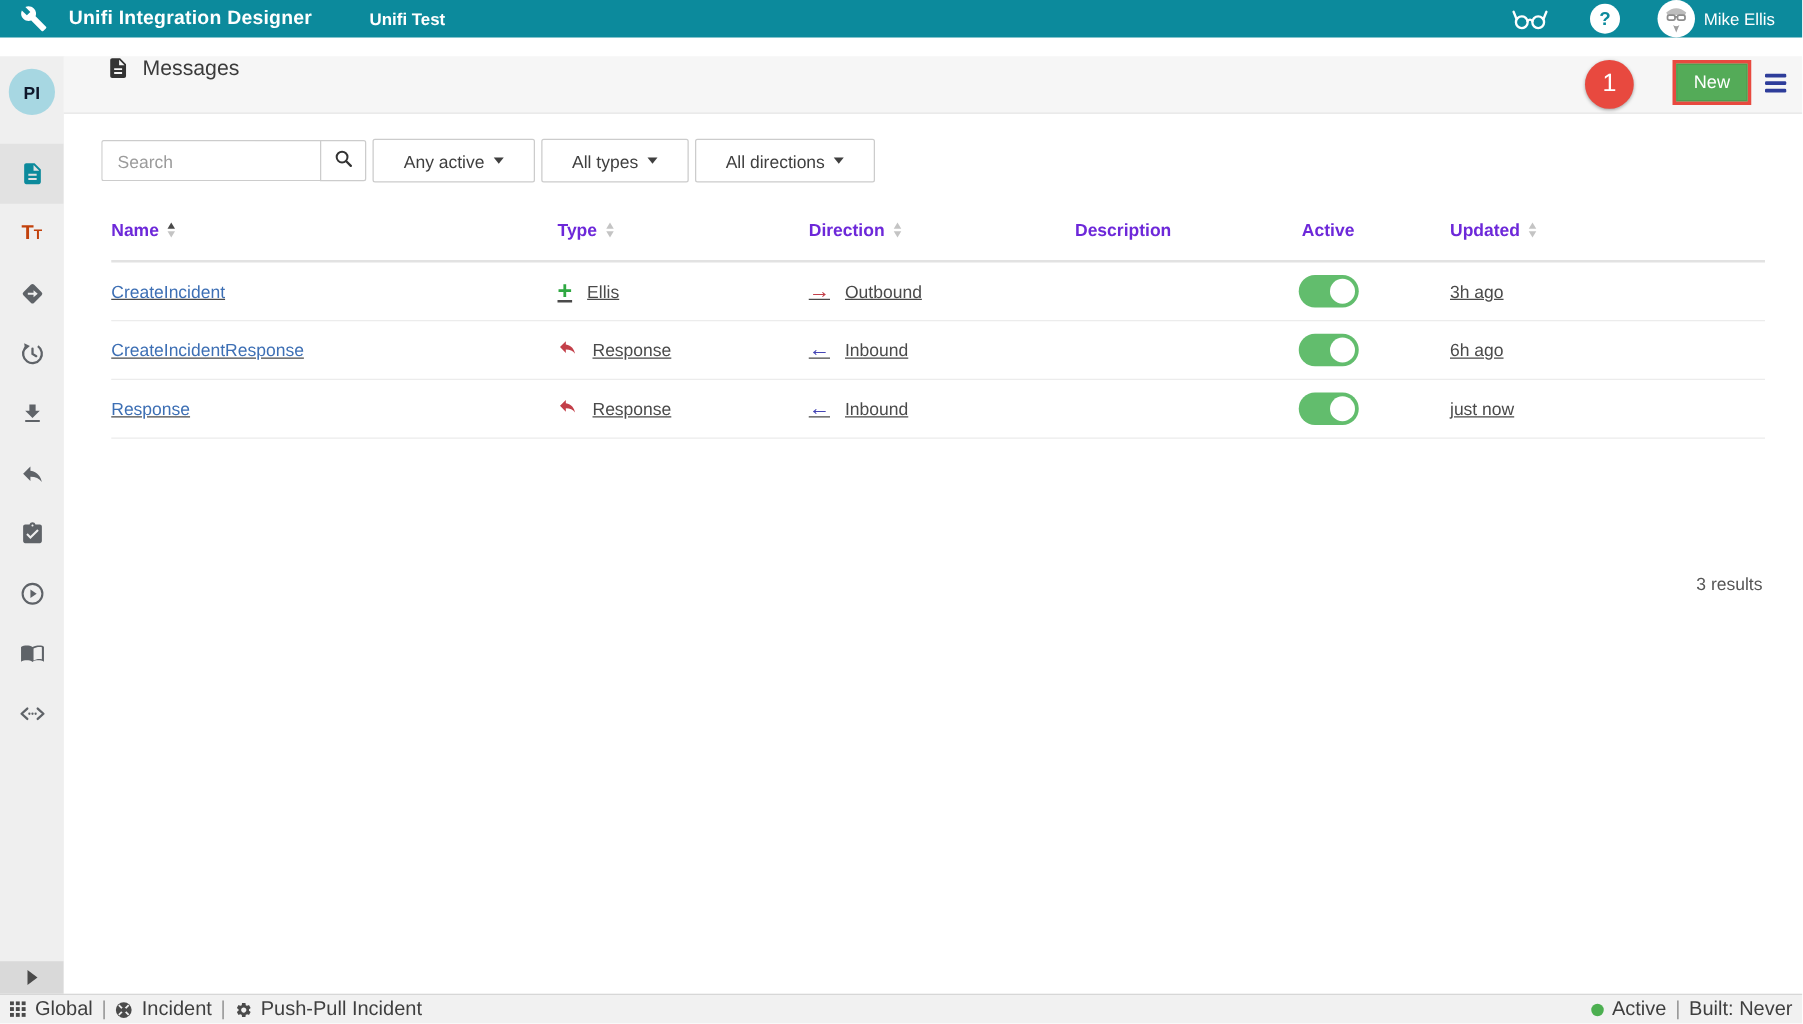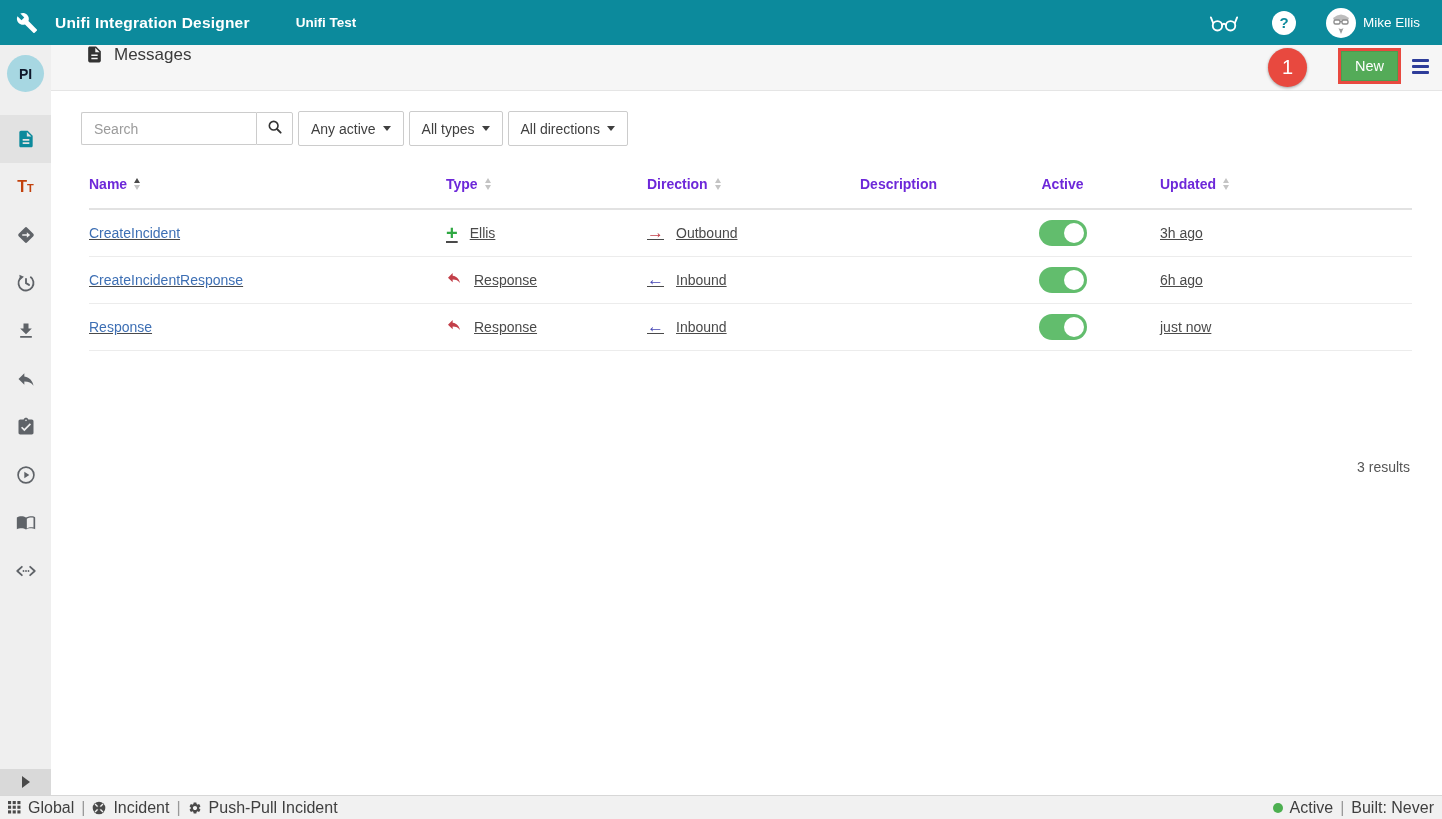--- a/index.html
+++ b/index.html
@@ -1,19 +1,19 @@
 <!DOCTYPE html>
 <html><head>
 <meta charset="utf-8">
 <style>
   html,body{margin:0;padding:0;background:#fff;}
   .app{position:relative;width:1442px;height:819px;font-family:"Liberation Sans",sans-serif;background:#fff;overflow:hidden;color:#3f3f3f;}
 
   
-  .topbar{position:absolute;top:0;left:0;right:0;height:45px;background:#0c8a9c;display:flex;align-items:center;color:#fff;}
+  .topbar{position:absolute;top:0;left:0;right:0;height:30px;background:#0c8a9c;display:flex;align-items:center;color:#fff;}
   .topbar .logo{margin:0 17px 0 16px;display:flex;align-items:center;}
   .topbar .app-title{font-size:15.5px;font-weight:bold;letter-spacing:.2px;}
   .topbar .app-sub{font-size:13.5px;font-weight:bold;margin-left:46px;}
   .topbar .spacer{flex:1;}
   .tb-icon{display:flex;align-items:center;justify-content:center;cursor:pointer;}
   .glasses{margin-right:33px;}
   .helpcircle{width:24px;height:24px;border-radius:50%;background:#fff;color:#0c8a9c;font-weight:bold;font-size:15px;display:flex;align-items:center;justify-content:center;margin-right:30px;}
   .avatar-user{width:30px;height:30px;border-radius:50%;background:#fff;margin-right:7px;overflow:hidden;display:flex;align-items:center;justify-content:center;}
   .user-name{font-size:13.5px;margin-right:22px;}
 
@@ -39,21 +39,21 @@
   .btn-new{display:block;background:#54ab58;color:#fff;border:1px solid #4c9e50;font-size:14.5px;padding:6px 13px;cursor:pointer;font-family:"Liberation Sans",sans-serif;}
   .hamburger{position:absolute;right:13px;top:14px;width:17px;cursor:pointer;}
   .hamburger div{height:3px;background:#2e3d9a;border-radius:1px;margin-bottom:3px;}
   .hamburger div:last-child{margin-bottom:0;}
 
   
   .filters{display:flex;align-items:center;padding:20px 0 0 30px;}
   .search-input{width:150px;height:31px;border:1px solid #ccc;border-right:none;border-radius:2px 0 0 2px;padding:0 12px;font-size:14px;color:#000000;outline:none;font-family:"Liberation Sans",sans-serif;}
   .search-input::placeholder{color:#9b9b9b;}
   .search-btn{width:37px;height:33px;border:1px solid #ccc;background:#fff;border-radius:0 2px 2px 0;display:flex;align-items:center;justify-content:center;cursor:pointer;}
-  .dropdown{height:33px;border:1px solid #ccc;background:#fff;border-radius:2px;margin-left:5px;padding:0 12px;font-size:14px;color:#3f3f3f;display:flex;align-items:center;gap:7px;cursor:pointer;font-family:"Liberation Sans",sans-serif;}
+  .dropdown{height:33px;border:1px solid #ccc;background:#fff;border-radius:2px;margin-left:5px;padding:0 24px;font-size:14px;color:#3f3f3f;display:flex;align-items:center;gap:7px;cursor:pointer;font-family:"Liberation Sans",sans-serif;}
   .caret-down{width:0;height:0;border-left:4.5px solid transparent;border-right:4.5px solid transparent;border-top:5px solid #3f3f3f;}
 
   
   .table{margin:14px 30px 0 38px;}
   .trow{display:grid;grid-template-columns:357px 201px 213px 145px 115px 1fr;align-items:center;}
   .thead{height:48px;border-bottom:2px solid #e2e2e2;font-weight:bold;color:#6d28d9;font-size:14px;}
   .th{display:flex;align-items:center;gap:7px;cursor:pointer;}
   .th.center{justify-content:center;}
   .tbody-row{height:46px;border-bottom:1px solid #ececec;font-size:14px;color:#4a4a4a;text-decoration:underline;}
   .cell-updated{padding-left:40px;}

